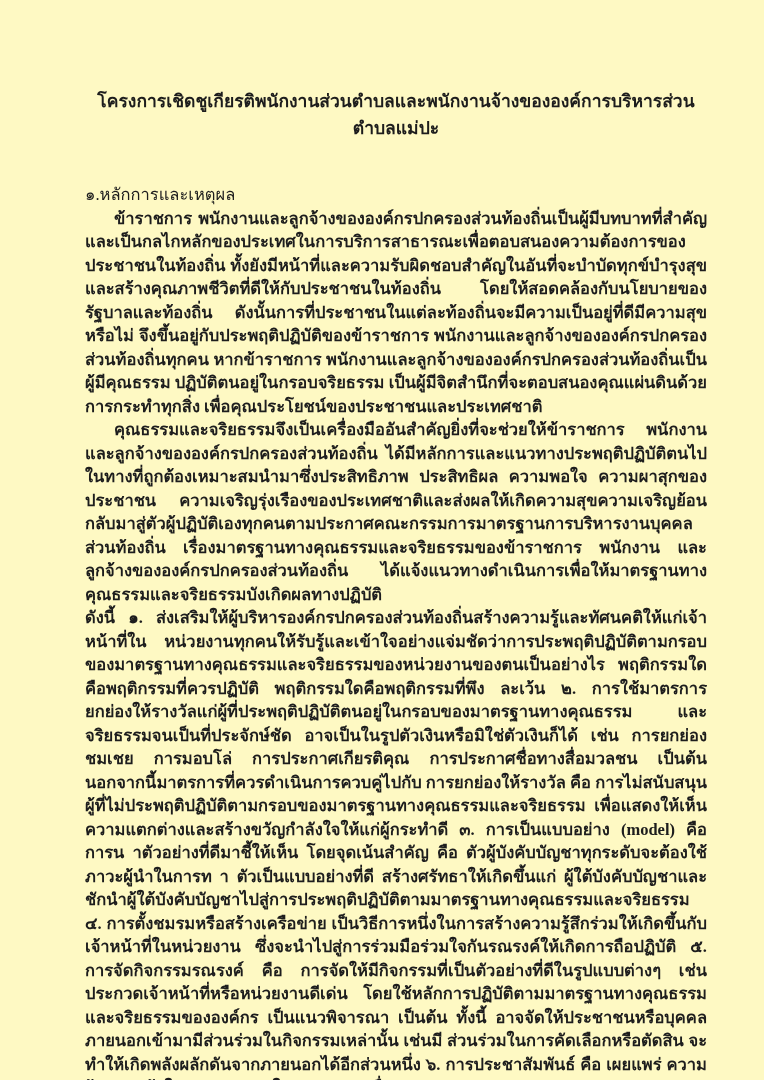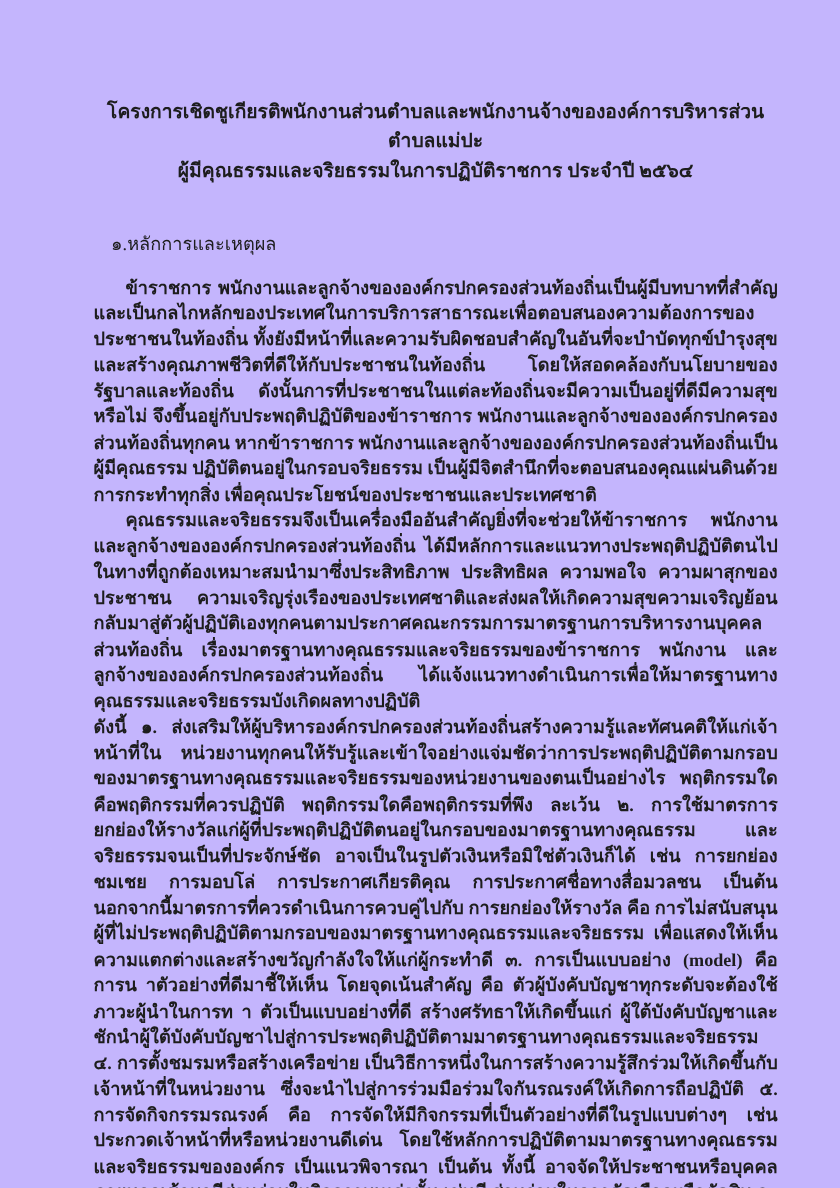--- a/index.html
+++ b/index.html
@@ -5,21 +5,21 @@
   html, body {
     margin: 0;
     padding: 0;
     background: #ffffff;
   }
   .page {
     position: relative;
     width: 764px;
     height: 1080px;
     margin: 0 auto;
-    background: #c4b5fd;
+    background: #fef9c3;
     color: #1d1d1d;
     box-sizing: border-box;
     padding: 88px 57px 40px 85px;
     font-family: "Liberation Serif", "DejaVu Serif", serif;
     overflow: hidden;
   }
   .doc-title {
     margin: 0;
     font-size: 17.5px;
     font-weight: bold;
@@ -29,21 +29,21 @@
   }
   .doc-title .title-line {
     display: block;
   }
   .doc-body {
     margin-top: 41px;
     font-size: 16.5px;
     line-height: 23.5px;
   }
   .section-heading {
-    margin: 16px;
+    margin: 0;
     font-size: 16.5px;
     font-weight: normal;
     line-height: 23.5px;
     text-align: left;
   }
   .para {
     margin: 0;
     text-align: justify;
     text-justify: inter-character;
     word-break: normal;
@@ -53,21 +53,20 @@
   .para.indent {
     text-indent: 29px;
   }
 </style>
 </head>
 <body>
 
 <div class="page">
   <h1 class="doc-title">
     <span class="title-line">โครงการเชิดชูเกียรติพนักงานส่วนตำบลและพนักงานจ้างขององค์การบริหารส่วนตำบลแม่ปะ</span>
-    <span class="title-line">ผู้มีคุณธรรมและจริยธรรมในการปฏิบัติราชการ ประจำปี ๒๕๖๔</span>
   </h1>
 
   <div class="doc-body">
     <h2 class="section-heading">๑.หลักการและเหตุผล</h2>
 
     <p class="para indent">ข้าราชการ  พนักงานและลูกจ้างขององค์กรปกครองส่วนท้องถิ่นเป็นผู้มีบทบาทที่สำคัญและเป็นกลไกหลักของประเทศในการบริการสาธารณะเพื่อตอบสนองความต้องการของประชาชนในท้องถิ่น  ทั้งยังมีหน้าที่และความรับผิดชอบสำคัญในอันที่จะบำบัดทุกข์บำรุงสุขและสร้างคุณภาพชีวิตที่ดีให้กับประชาชนในท้องถิ่น โดยให้สอดคล้องกับนโยบายของรัฐบาลและท้องถิ่น  ดังนั้นการที่ประชาชนในแต่ละท้องถิ่นจะมีความเป็นอยู่ที่ดีมีความสุขหรือไม่  จึงขึ้นอยู่กับประพฤติปฏิบัติของข้าราชการ  พนักงานและลูกจ้างขององค์กรปกครองส่วนท้องถิ่นทุกคน หากข้าราชการ  พนักงานและลูกจ้างขององค์กรปกครองส่วนท้องถิ่นเป็นผู้มีคุณธรรม  ปฏิบัติตนอยู่ในกรอบจริยธรรม  เป็นผู้มีจิตสำนึกที่จะตอบสนองคุณแผ่นดินด้วยการกระทำทุกสิ่ง  เพื่อคุณประโยชน์ของประชาชนและประเทศชาติ</p>
 
     <p class="para indent">คุณธรรมและจริยธรรมจึงเป็นเครื่องมืออันสำคัญยิ่งที่จะช่วยให้ข้าราชการ  พนักงานและลูกจ้างขององค์กรปกครองส่วนท้องถิ่น  ได้มีหลักการและแนวทางประพฤติปฏิบัติตนไปในทางที่ถูกต้องเหมาะสมนำมาซึ่งประสิทธิภาพ ประสิทธิผล ความพอใจ ความผาสุกของประชาชน  ความเจริญรุ่งเรืองของประเทศชาติและส่งผลให้เกิดความสุขความเจริญย้อนกลับมาสู่ตัวผู้ปฏิบัติเองทุกคนตามประกาศคณะกรรมการมาตรฐานการบริหารงานบุคคลส่วนท้องถิ่น เรื่องมาตรฐานทางคุณธรรมและจริยธรรมของข้าราชการ  พนักงาน และลูกจ้างขององค์กรปกครองส่วนท้องถิ่น  ได้แจ้งแนวทางดำเนินการเพื่อให้มาตรฐานทางคุณธรรมและจริยธรรมบังเกิดผลทางปฏิบัติ</p>
 
     <p class="para">ดังนี้ ๑. ส่งเสริมให้ผู้บริหารองค์กรปกครองส่วนท้องถิ่นสร้างความรู้และทัศนคติให้แก่เจ้าหน้าที่ใน หน่วยงานทุกคนให้รับรู้และเข้าใจอย่างแจ่มชัดว่าการประพฤติปฏิบัติตามกรอบของมาตรฐานทางคุณธรรมและจริยธรรมของหน่วยงานของตนเป็นอย่างไร พฤติกรรมใดคือพฤติกรรมที่ควรปฏิบัติ พฤติกรรมใดคือพฤติกรรมที่พึง ละเว้น ๒. การใช้มาตรการยกย่องให้รางวัลแก่ผู้ที่ประพฤติปฏิบัติตนอยู่ในกรอบของมาตรฐานทางคุณธรรม และจริยธรรมจนเป็นที่ประจักษ์ชัด อาจเป็นในรูปตัวเงินหรือมิใช่ตัวเงินก็ได้ เช่น การยกย่องชมเชย การมอบโล่ การประกาศเกียรติคุณ การประกาศชื่อทางสื่อมวลชน เป็นต้น นอกจากนี้มาตรการที่ควรดำเนินการควบคู่ไปกับ การยกย่องให้รางวัล คือ การไม่สนับสนุนผู้ที่ไม่ประพฤติปฏิบัติตามกรอบของมาตรฐานทางคุณธรรมและจริยธรรม เพื่อแสดงให้เห็นความแตกต่างและสร้างขวัญกำลังใจให้แก่ผู้กระทำดี ๓. การเป็นแบบอย่าง (model) คือ การน าตัวอย่างที่ดีมาชี้ให้เห็น โดยจุดเน้นสำคัญ คือ ตัวผู้บังคับบัญชาทุกระดับจะต้องใช้ภาวะผู้นำในการท า ตัวเป็นแบบอย่างที่ดี สร้างศรัทธาให้เกิดขึ้นแก่ ผู้ใต้บังคับบัญชาและชักนำผู้ใต้บังคับบัญชาไปสู่การประพฤติปฏิบัติตามมาตรฐานทางคุณธรรมและจริยธรรม ๔. การตั้งชมรมหรือสร้างเครือข่าย เป็นวิธีการหนึ่งในการสร้างความรู้สึกร่วมให้เกิดขึ้นกับ เจ้าหน้าที่ในหน่วยงาน ซึ่งจะนำไปสู่การร่วมมือร่วมใจกันรณรงค์ให้เกิดการถือปฏิบัติ ๕. การจัดกิจกรรมรณรงค์ คือ การจัดให้มีกิจกรรมที่เป็นตัวอย่างที่ดีในรูปแบบต่างๆ เช่น ประกวดเจ้าหน้าที่หรือหน่วยงานดีเด่น โดยใช้หลักการปฏิบัติตามมาตรฐานทางคุณธรรมและจริยธรรมขององค์กร เป็นแนวพิจารณา เป็นต้น ทั้งนี้ อาจจัดให้ประชาชนหรือบุคคลภายนอกเข้ามามีส่วนร่วมในกิจกรรมเหล่านั้น เช่นมี ส่วนร่วมในการคัดเลือกหรือตัดสิน จะทำให้เกิดพลังผลักดันจากภายนอกได้อีกส่วนหนึ่ง ๖. การประชาสัมพันธ์ คือ เผยแพร่ ความรู้ ความเข้าใจ กระจายข่าวในรูปแบบของสื่อ</p>

